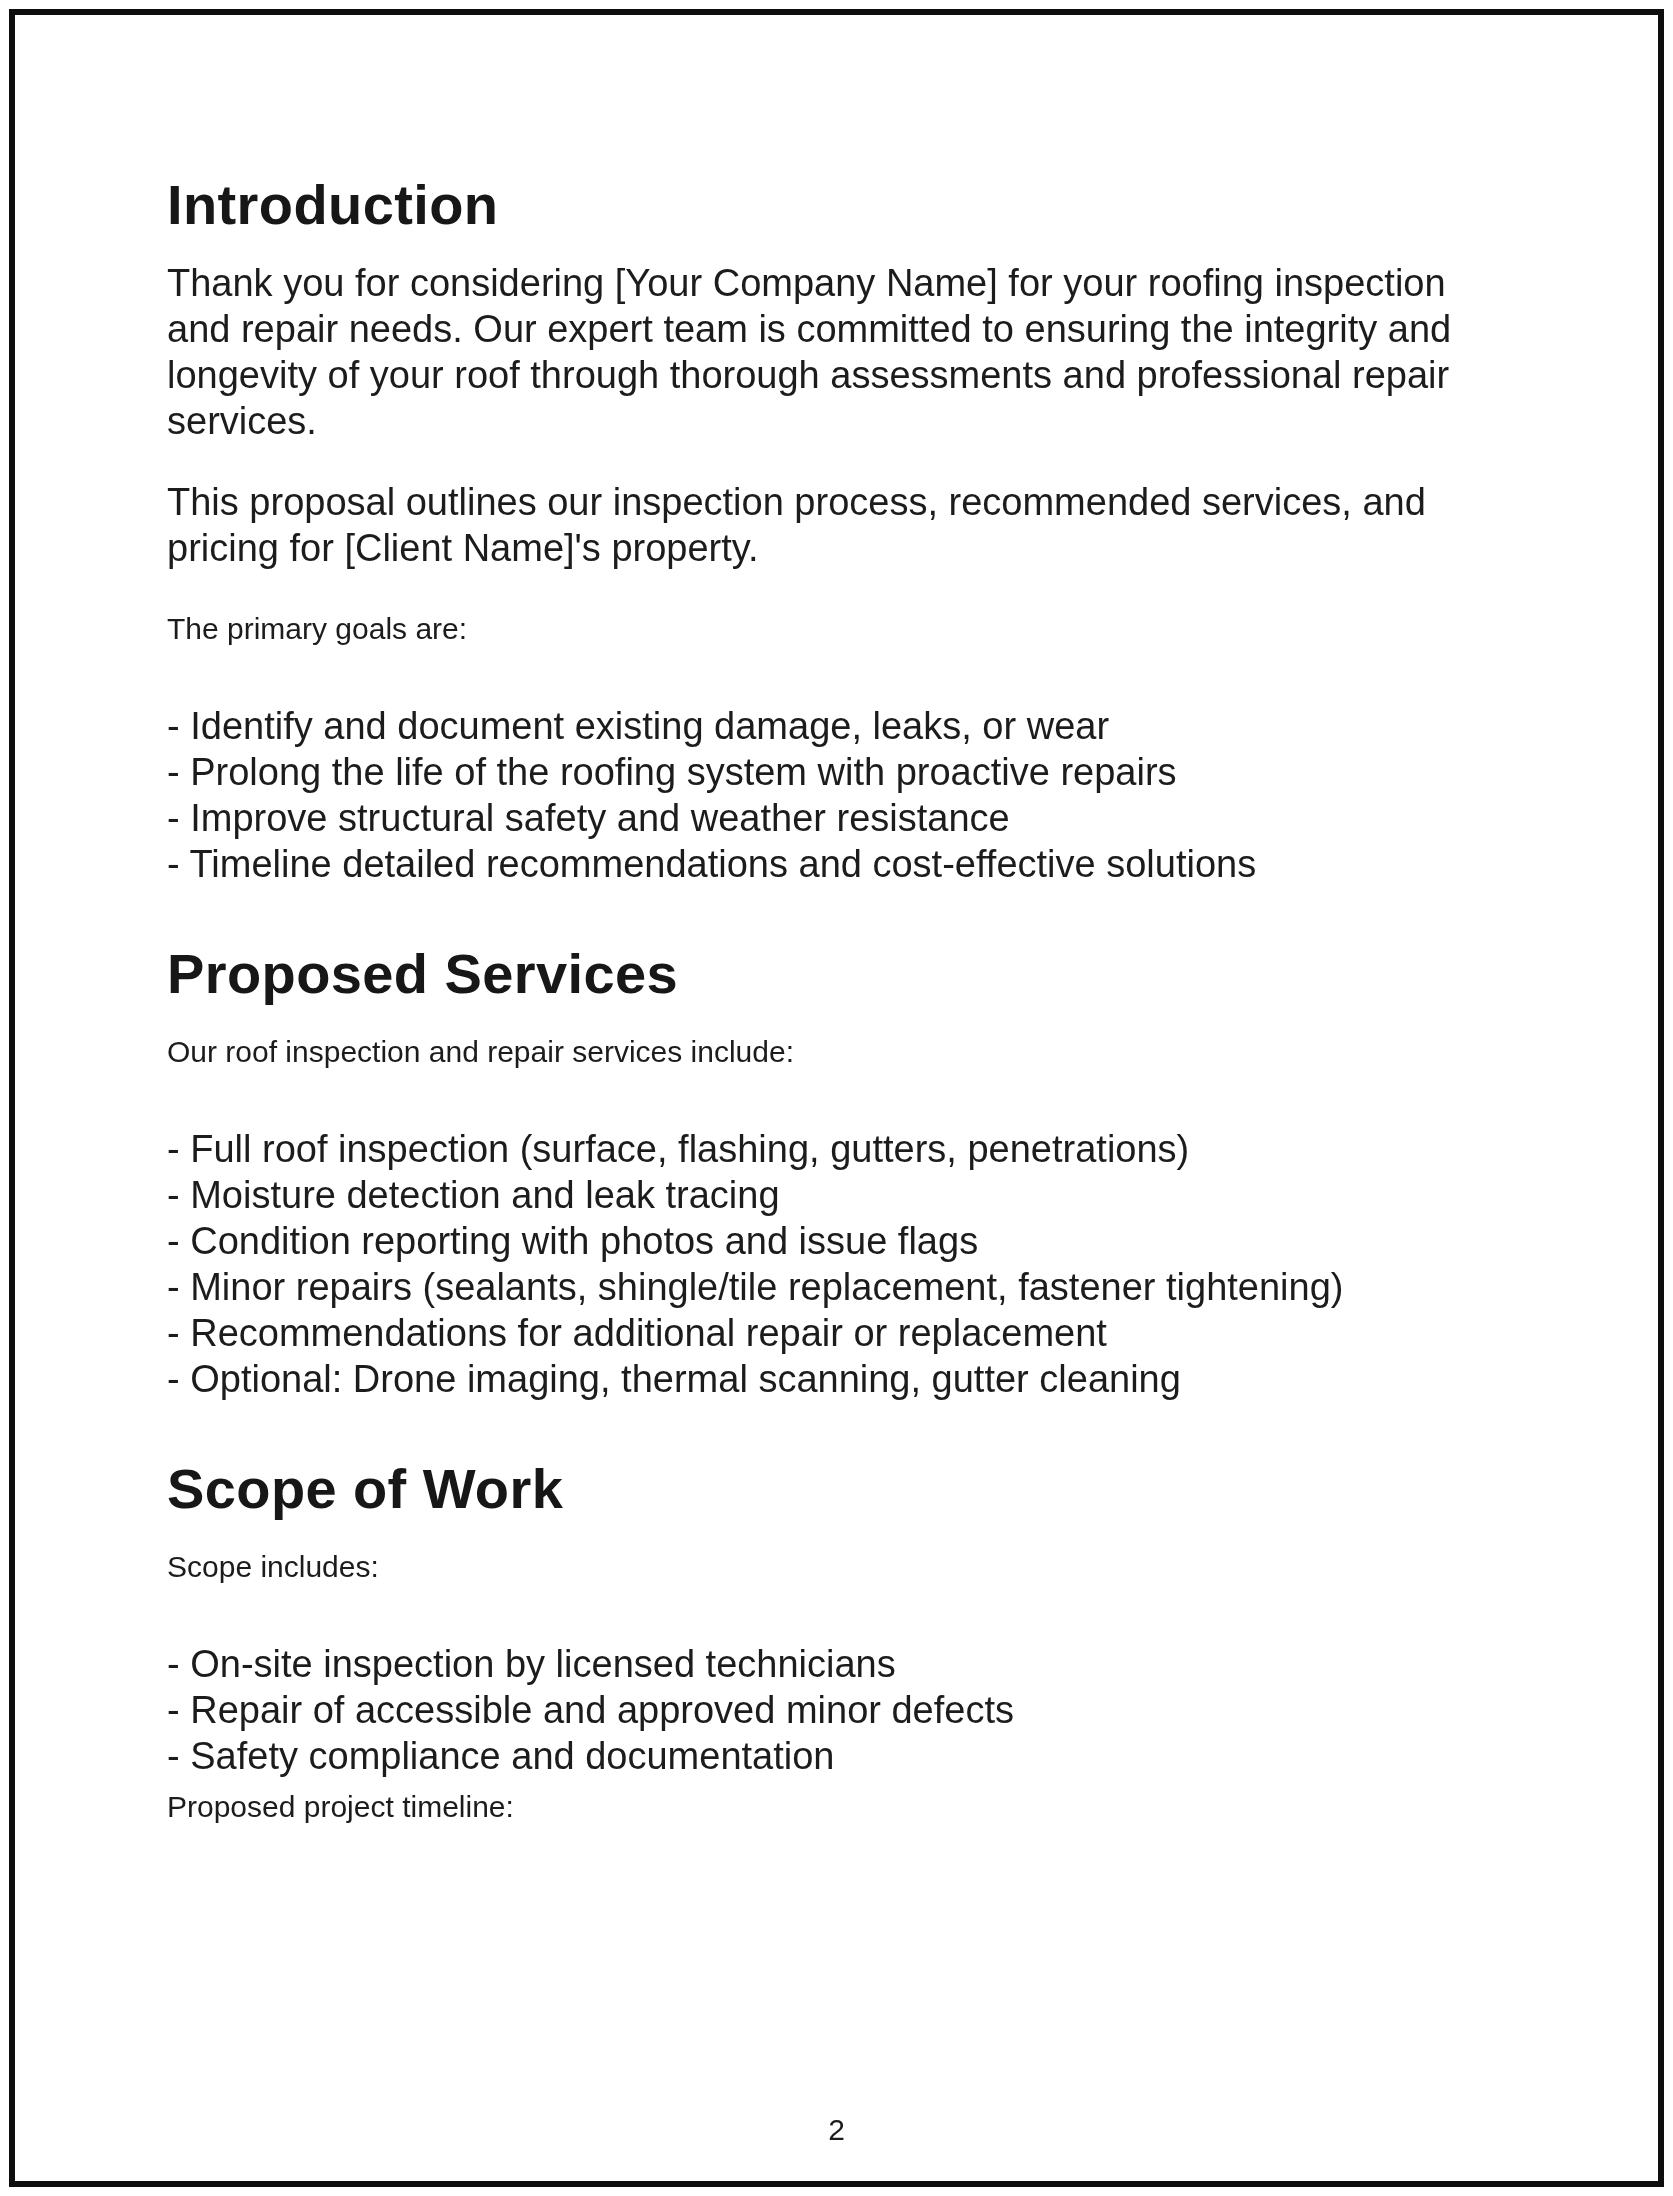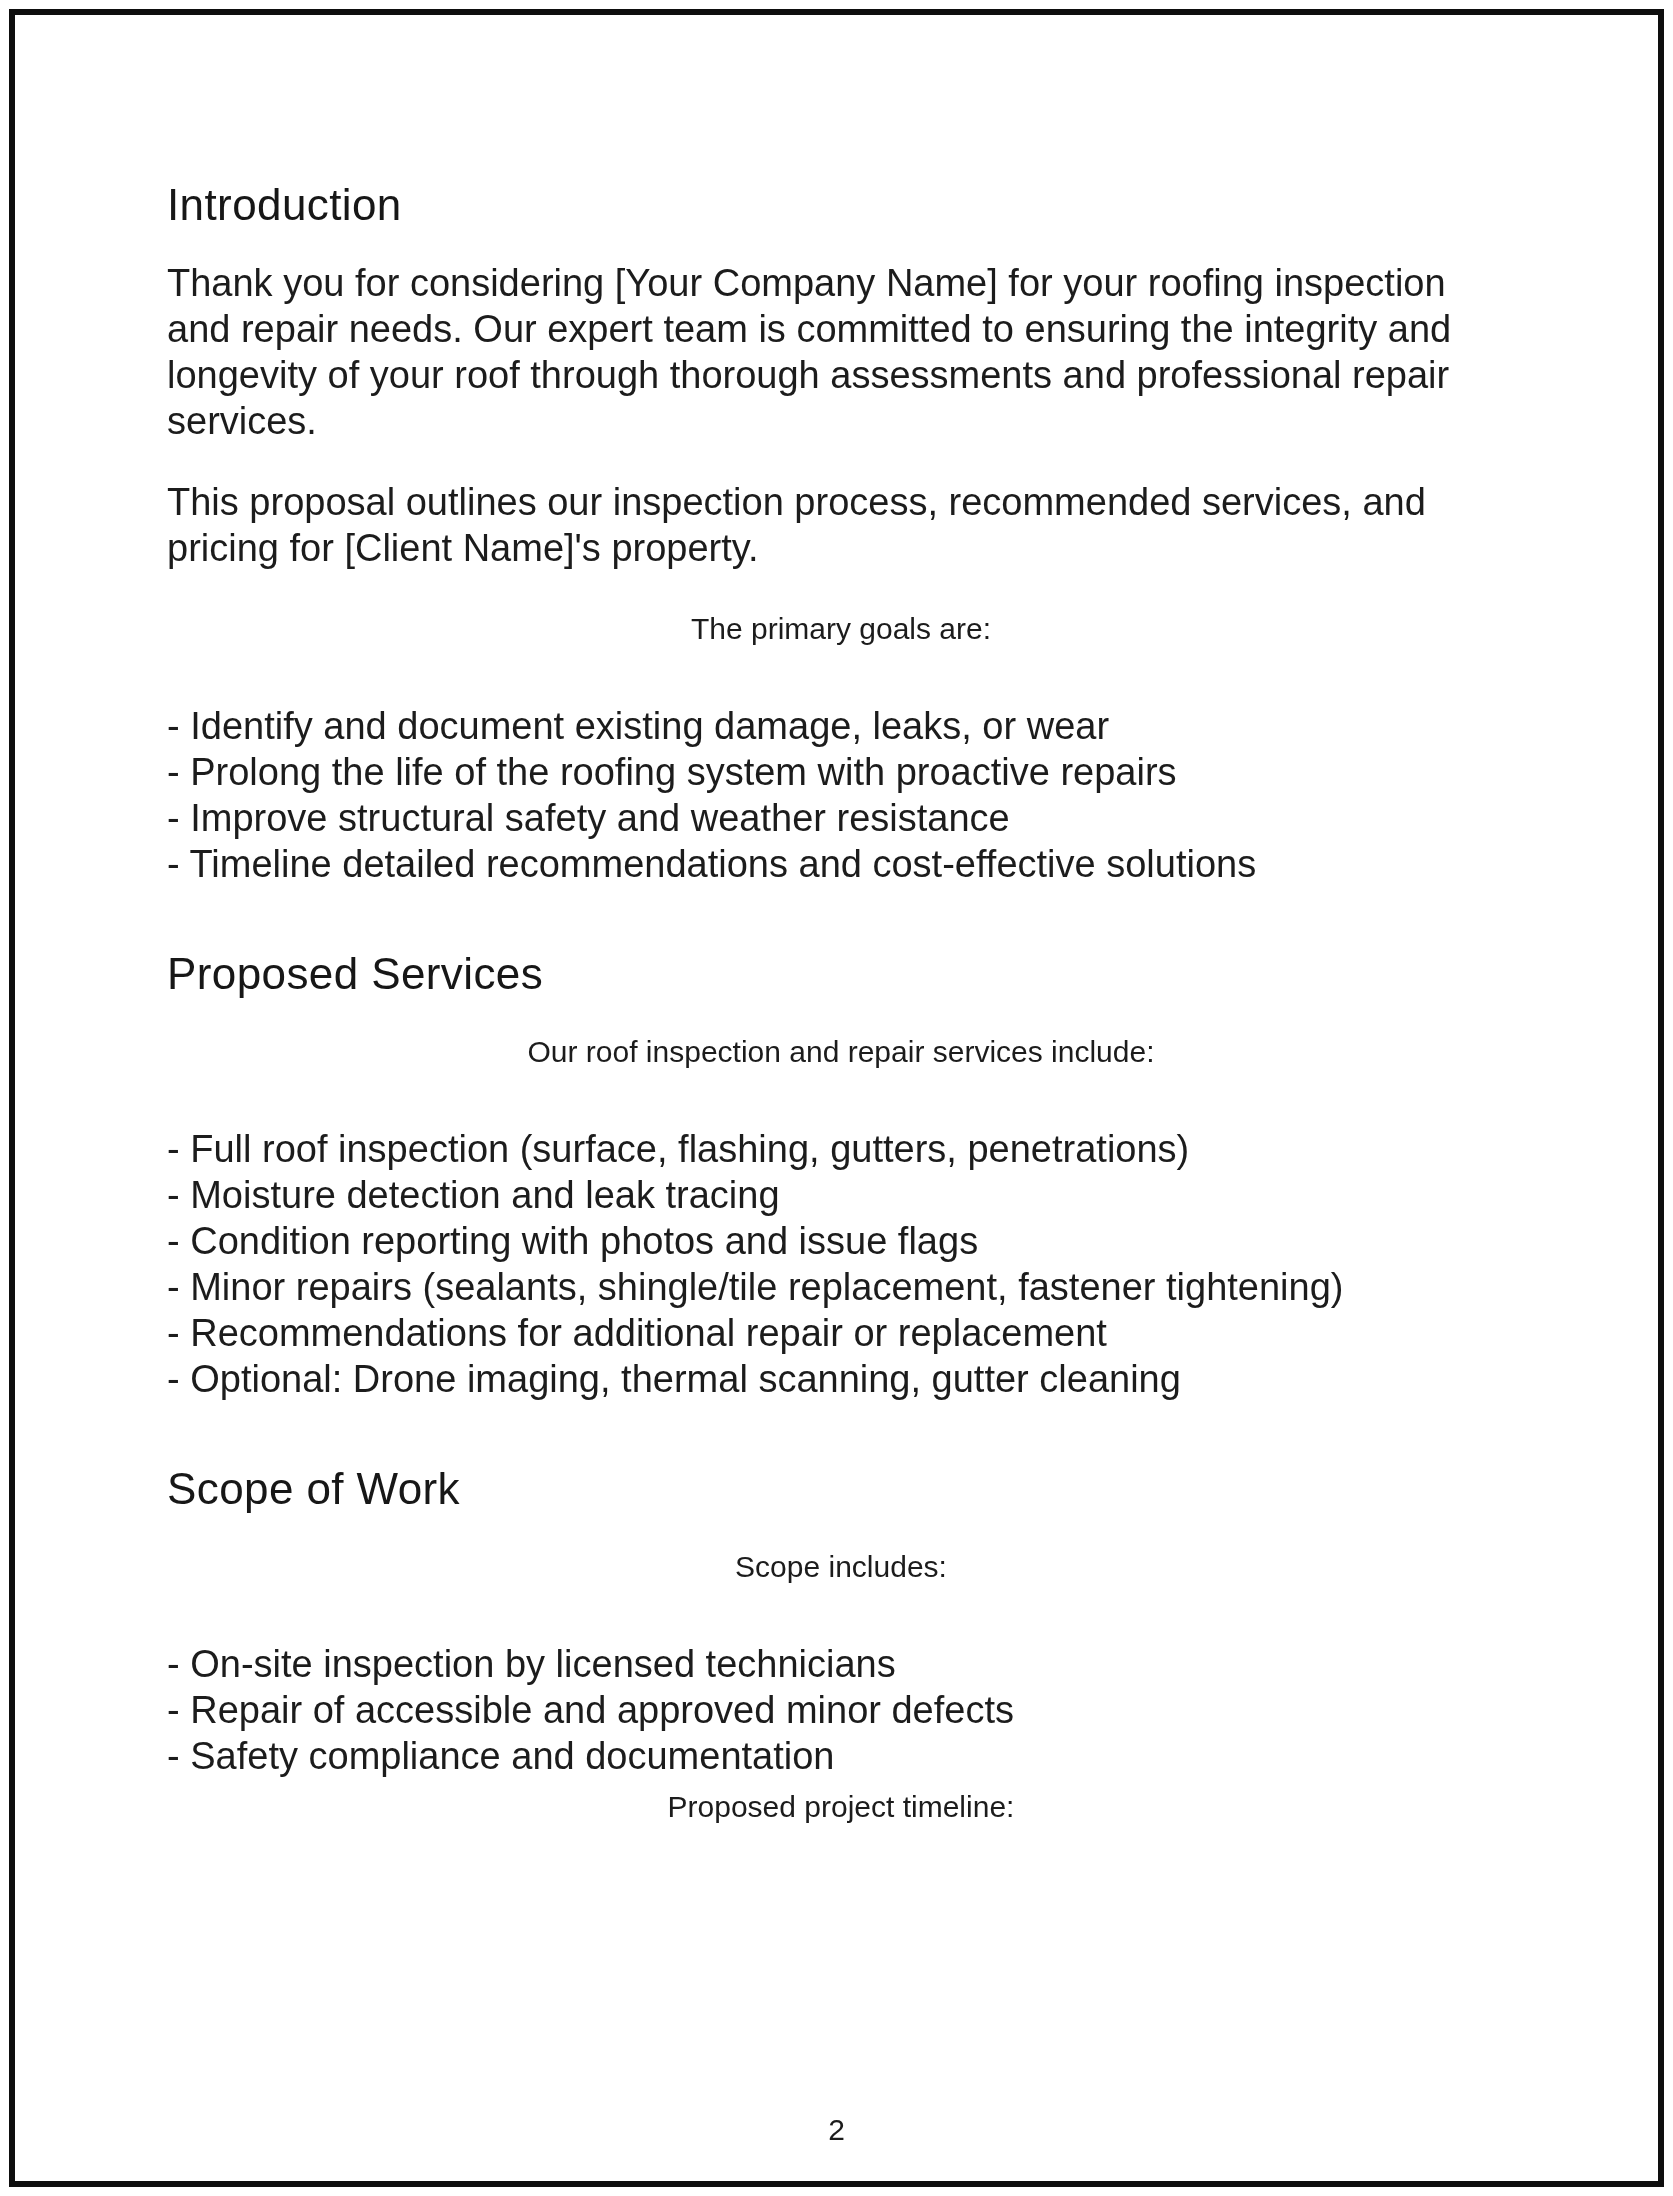--- a/index.html
+++ b/index.html
@@ -21,42 +21,41 @@
     border: 6.1px solid #0e0e0e;
     pointer-events: none;
   }
   .content {
     position: absolute;
     top: 176px;
     left: 167px;
     right: 158px;
   }
   h1.doc-heading {
-    font-size: 44px;
+    font-size: 56px;
     line-height: 58px;
-    font-weight: 400;
+    font-weight: 700;
     color: #171717;
     margin: 58px 0 26px 0;
     letter-spacing: 0.4px;
   }
   section:first-of-type h1.doc-heading {
     margin-top: 0;
   }
   .para {
     font-size: 38px;
     line-height: 46px;
     margin: 0 12px 35px 0;
     color: #1c1c1c;
   }
   .list-intro {
     font-size: 30px;
     line-height: 46px;
     margin: 0 0 51px 0;
     color: #1c1c1c;
-    text-align: center;
   }
   .doc-list {
     margin: 0 0 5.3px 0;
   }
   .list-item {
     font-size: 38px;
     line-height: 46px;
     color: #1c1c1c;
   }
   .footer-page-number {

